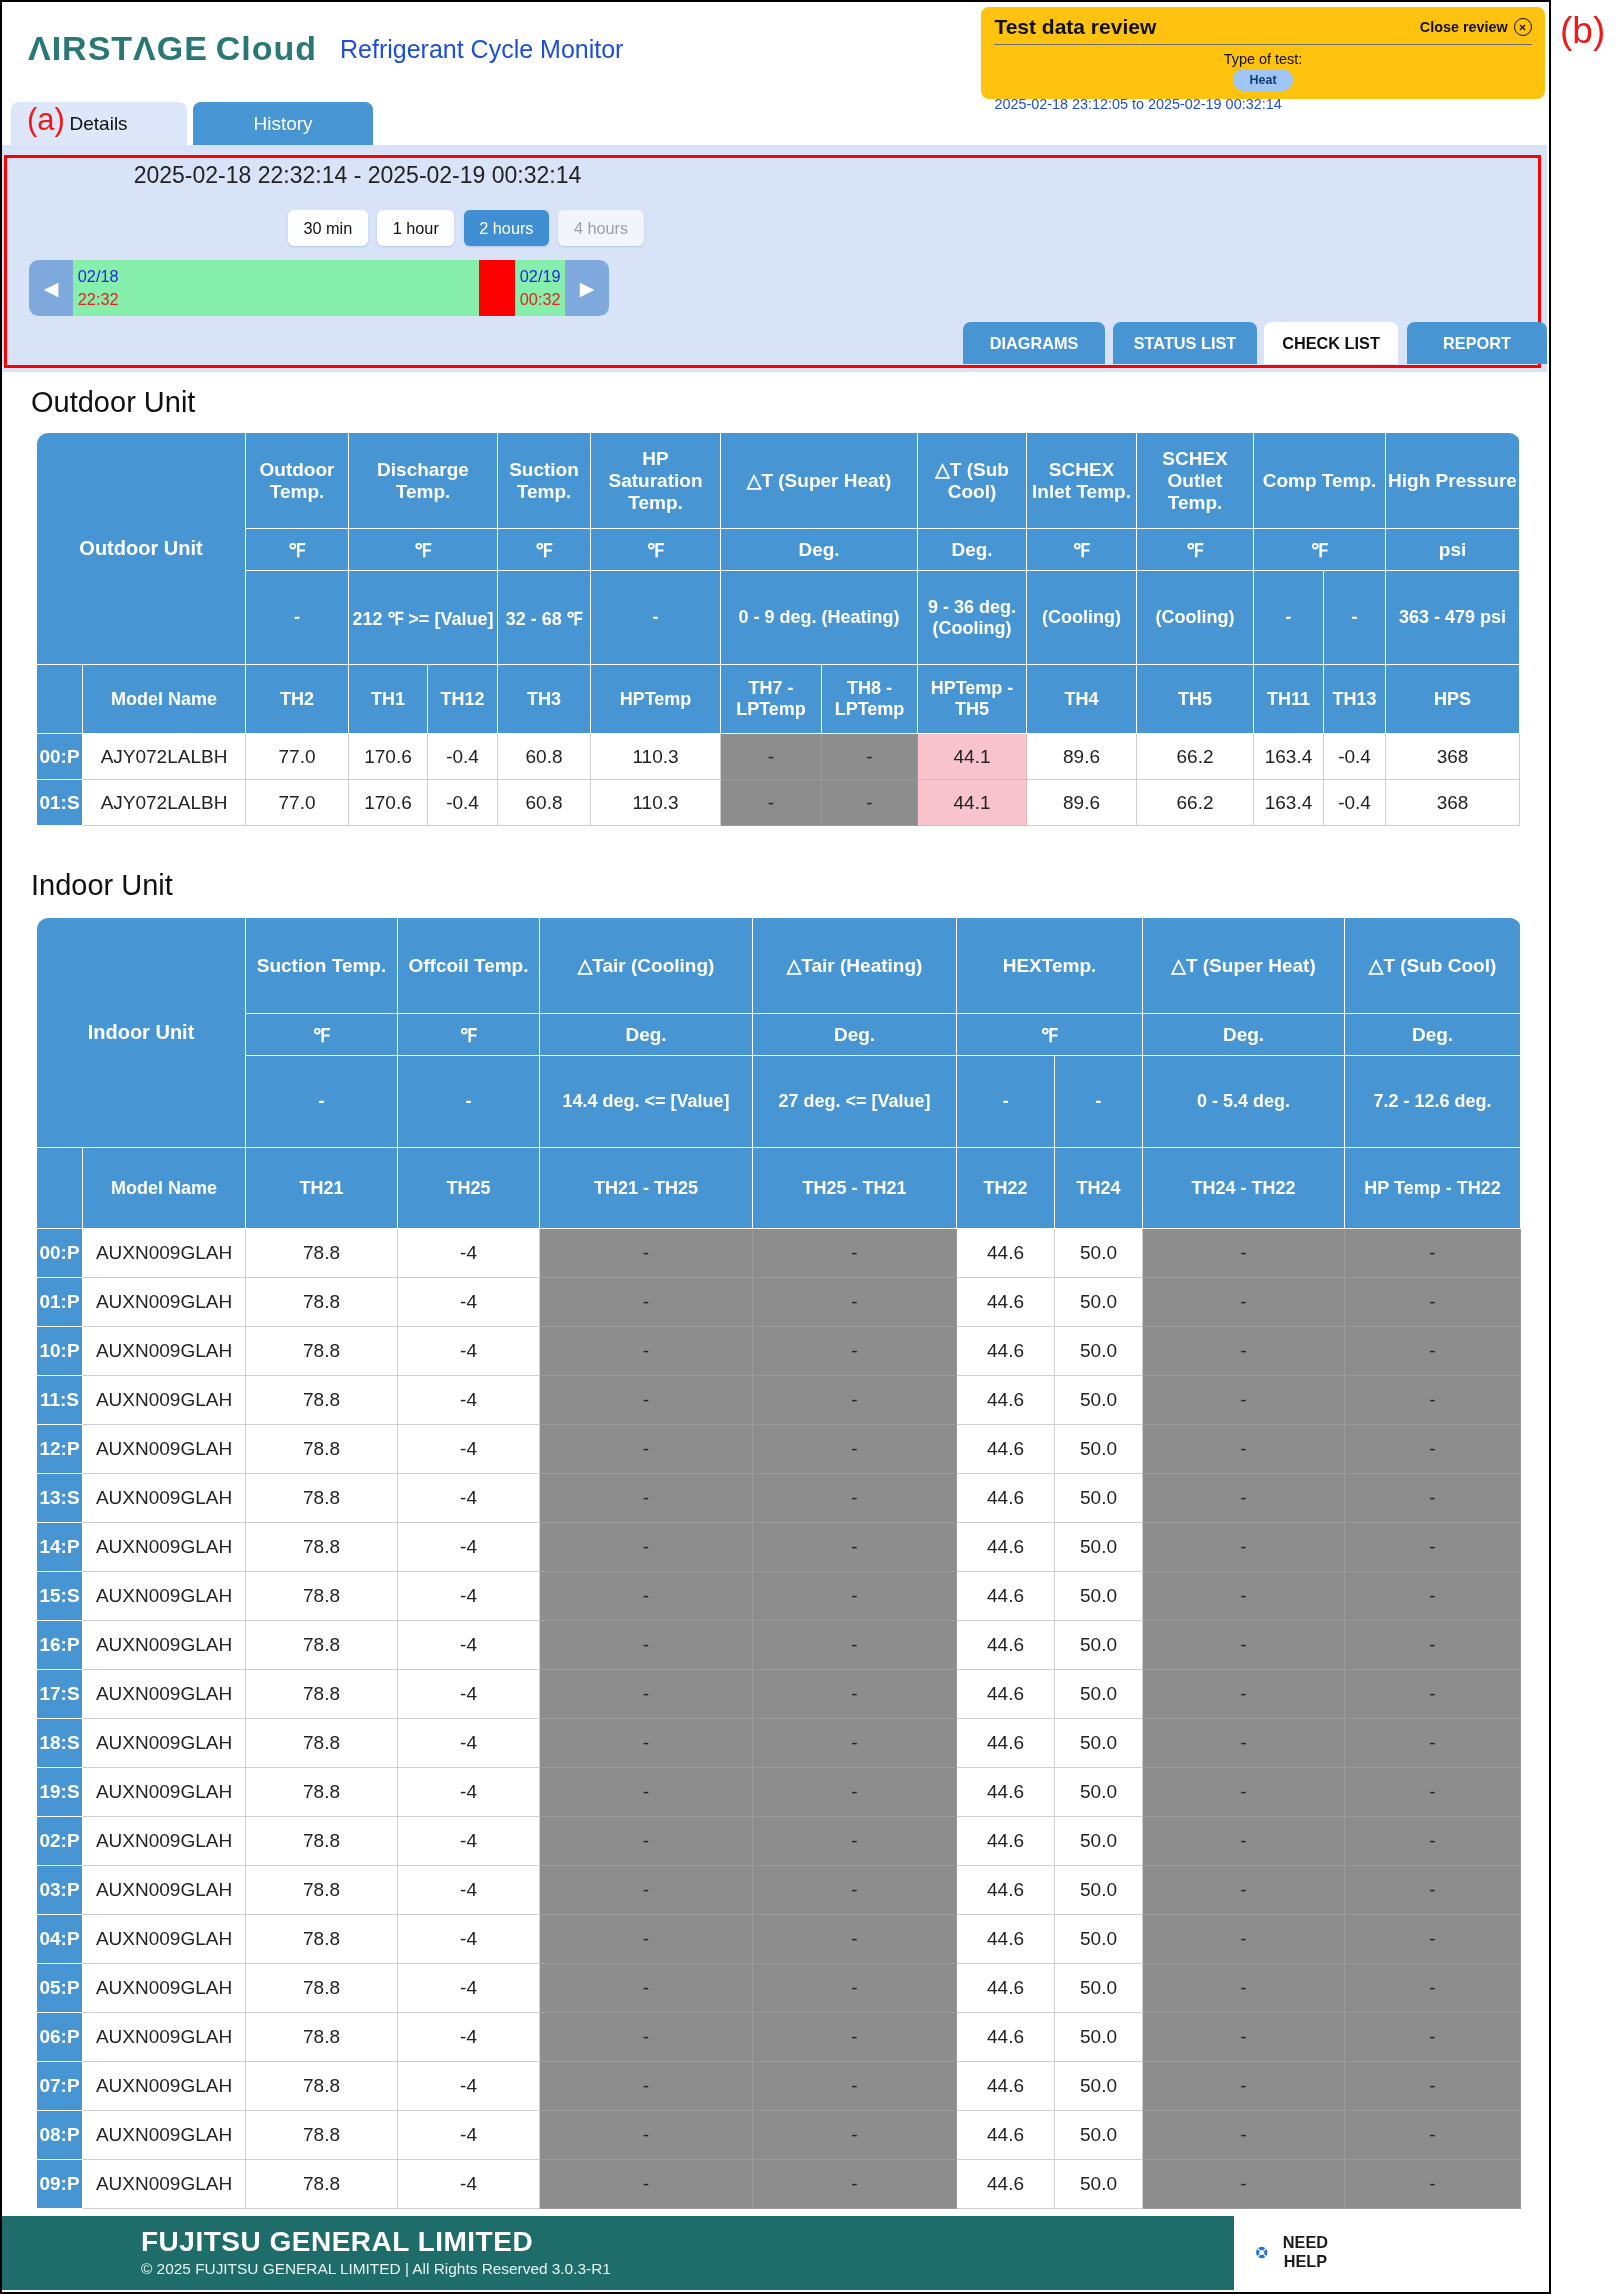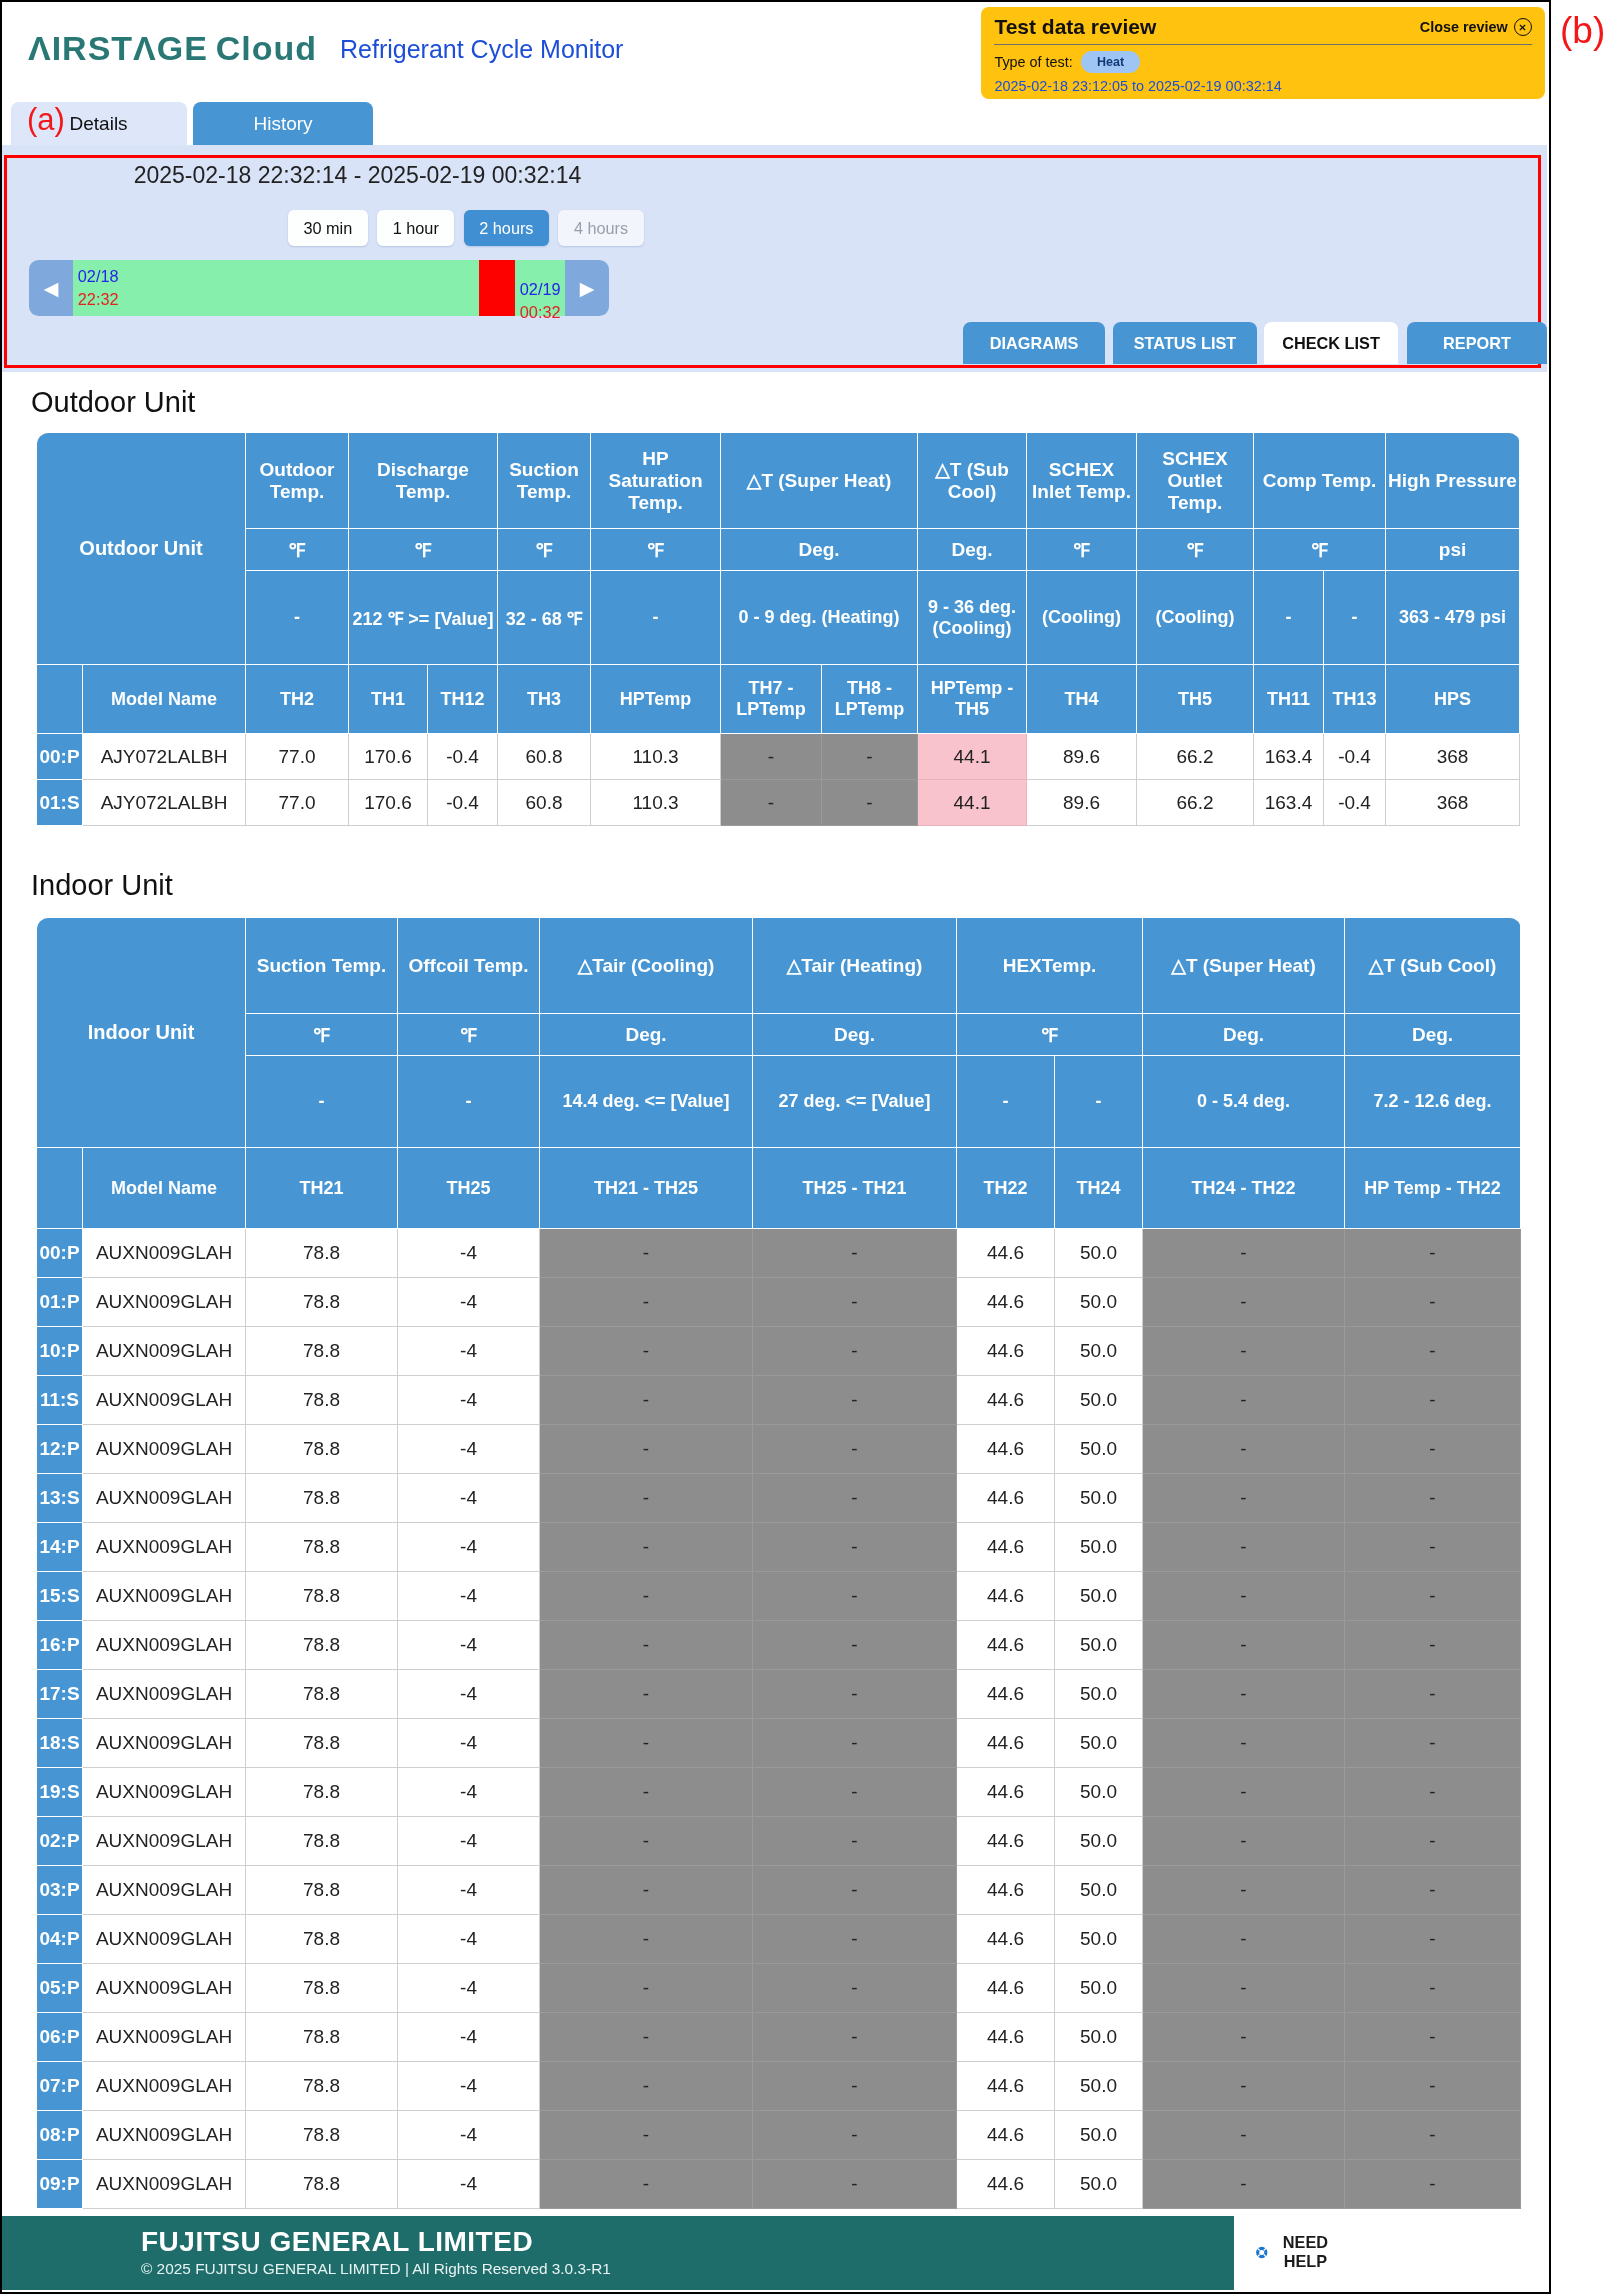--- a/index.html
+++ b/index.html
@@ -23,21 +23,21 @@
 
   
   .banner { position:absolute; left:979px; top:4.8px; width:564px; height:92px;
     background:#ffc20e; border-radius:7.7px; padding:8.6px 13.4px; }
   .banner-top { display:flex; justify-content:space-between; align-items:center; }
   .banner-title { font-size:21px; font-weight:bold; color:#111; }
   .banner-close { display:flex; align-items:center; gap:5.8px; font-size:14.4px; font-weight:bold; color:#111; cursor:pointer; }
   .close-circ { width:18px; height:18px; border:1.9px solid #111; border-radius:50%;
     display:inline-flex; align-items:center; justify-content:center; font-size:9.6px; font-weight:bold; }
   .banner hr { border:none; border-top:1px solid #6e6e6e; margin:4.8px 0 5.8px 0; }
-  .banner-row { display:flex; align-items:center; gap:8px; font-size:14.4px; color:#111; }
+  .banner-row { display:flex; align-items:center; gap:2px; font-size:14.4px; color:#111;flex-direction:column; }
   .cool-pill { background:#9ec5f4; color:#123a77; font-weight:bold; font-size:12.5px;
     padding:3.8px 16.3px; border-radius:13.4px; }
   .banner-period { font-size:14.4px; color:#1d4ed8; margin-top:5.8px; }
 
   
   .tabs { position:absolute; left:0; top:100px; height:43px; }
   .tab { position:absolute; top:0; height:43px; border-radius:7.7px 7.7px 0 0;
     display:flex; align-items:center; justify-content:center; font-size:19px; cursor:pointer; }
   .tab.inactive { background:#dee7f9; color:#111; }
   .tab.active { background:#4796d3; color:#fff; }
@@ -59,21 +59,21 @@
   .sl-arrow { width:44px; height:56px; background:#7fa9dc; border:none; color:#fff;
     font-size:19px; cursor:pointer; display:flex; align-items:center; justify-content:center; }
   .sl-arrow.left { border-radius:9.6px 0 0 9.6px; }
   .sl-arrow.right { border-radius:0 9.6px 9.6px 0; }
   .sl-track { position:relative; width:492px; height:56px; background:#86efac; }
   .sl-label { position:absolute; top:0; height:56px; display:flex; flex-direction:column;
     justify-content:center; padding-left:4.8px; font-size:16.3px; line-height:23px; }
   .sl-label .d { color:#2525e8; }
   .sl-label .t { color:#e32222; }
   .sl-label.start { left:0; width:60px; }
-  .sl-label.end { left:442px; width:50px;margin-top:13px; }
+  .sl-label.end { left:442px; width:50px; }
   .sl-red { position:absolute; left:406px; top:0; width:36px; height:56px; background:#fd0000; cursor:grab; }
 
   .view-row { position:absolute; left:0; top:177px; width:1545px; height:42px; }
   .view-btn { position:absolute; top:0; height:42px; border:none; border-radius:7.7px 7.7px 0 0;
     background:#4796d3; color:#fff; font-size:16.3px; font-weight:bold;
     font-family:"Liberation Sans",sans-serif; cursor:pointer; z-index:6; }
   .view-btn.active { background:#fff; color:#111; }
 
   
   .section-title { position:absolute; left:29px; font-size:29px; color:#111; }

